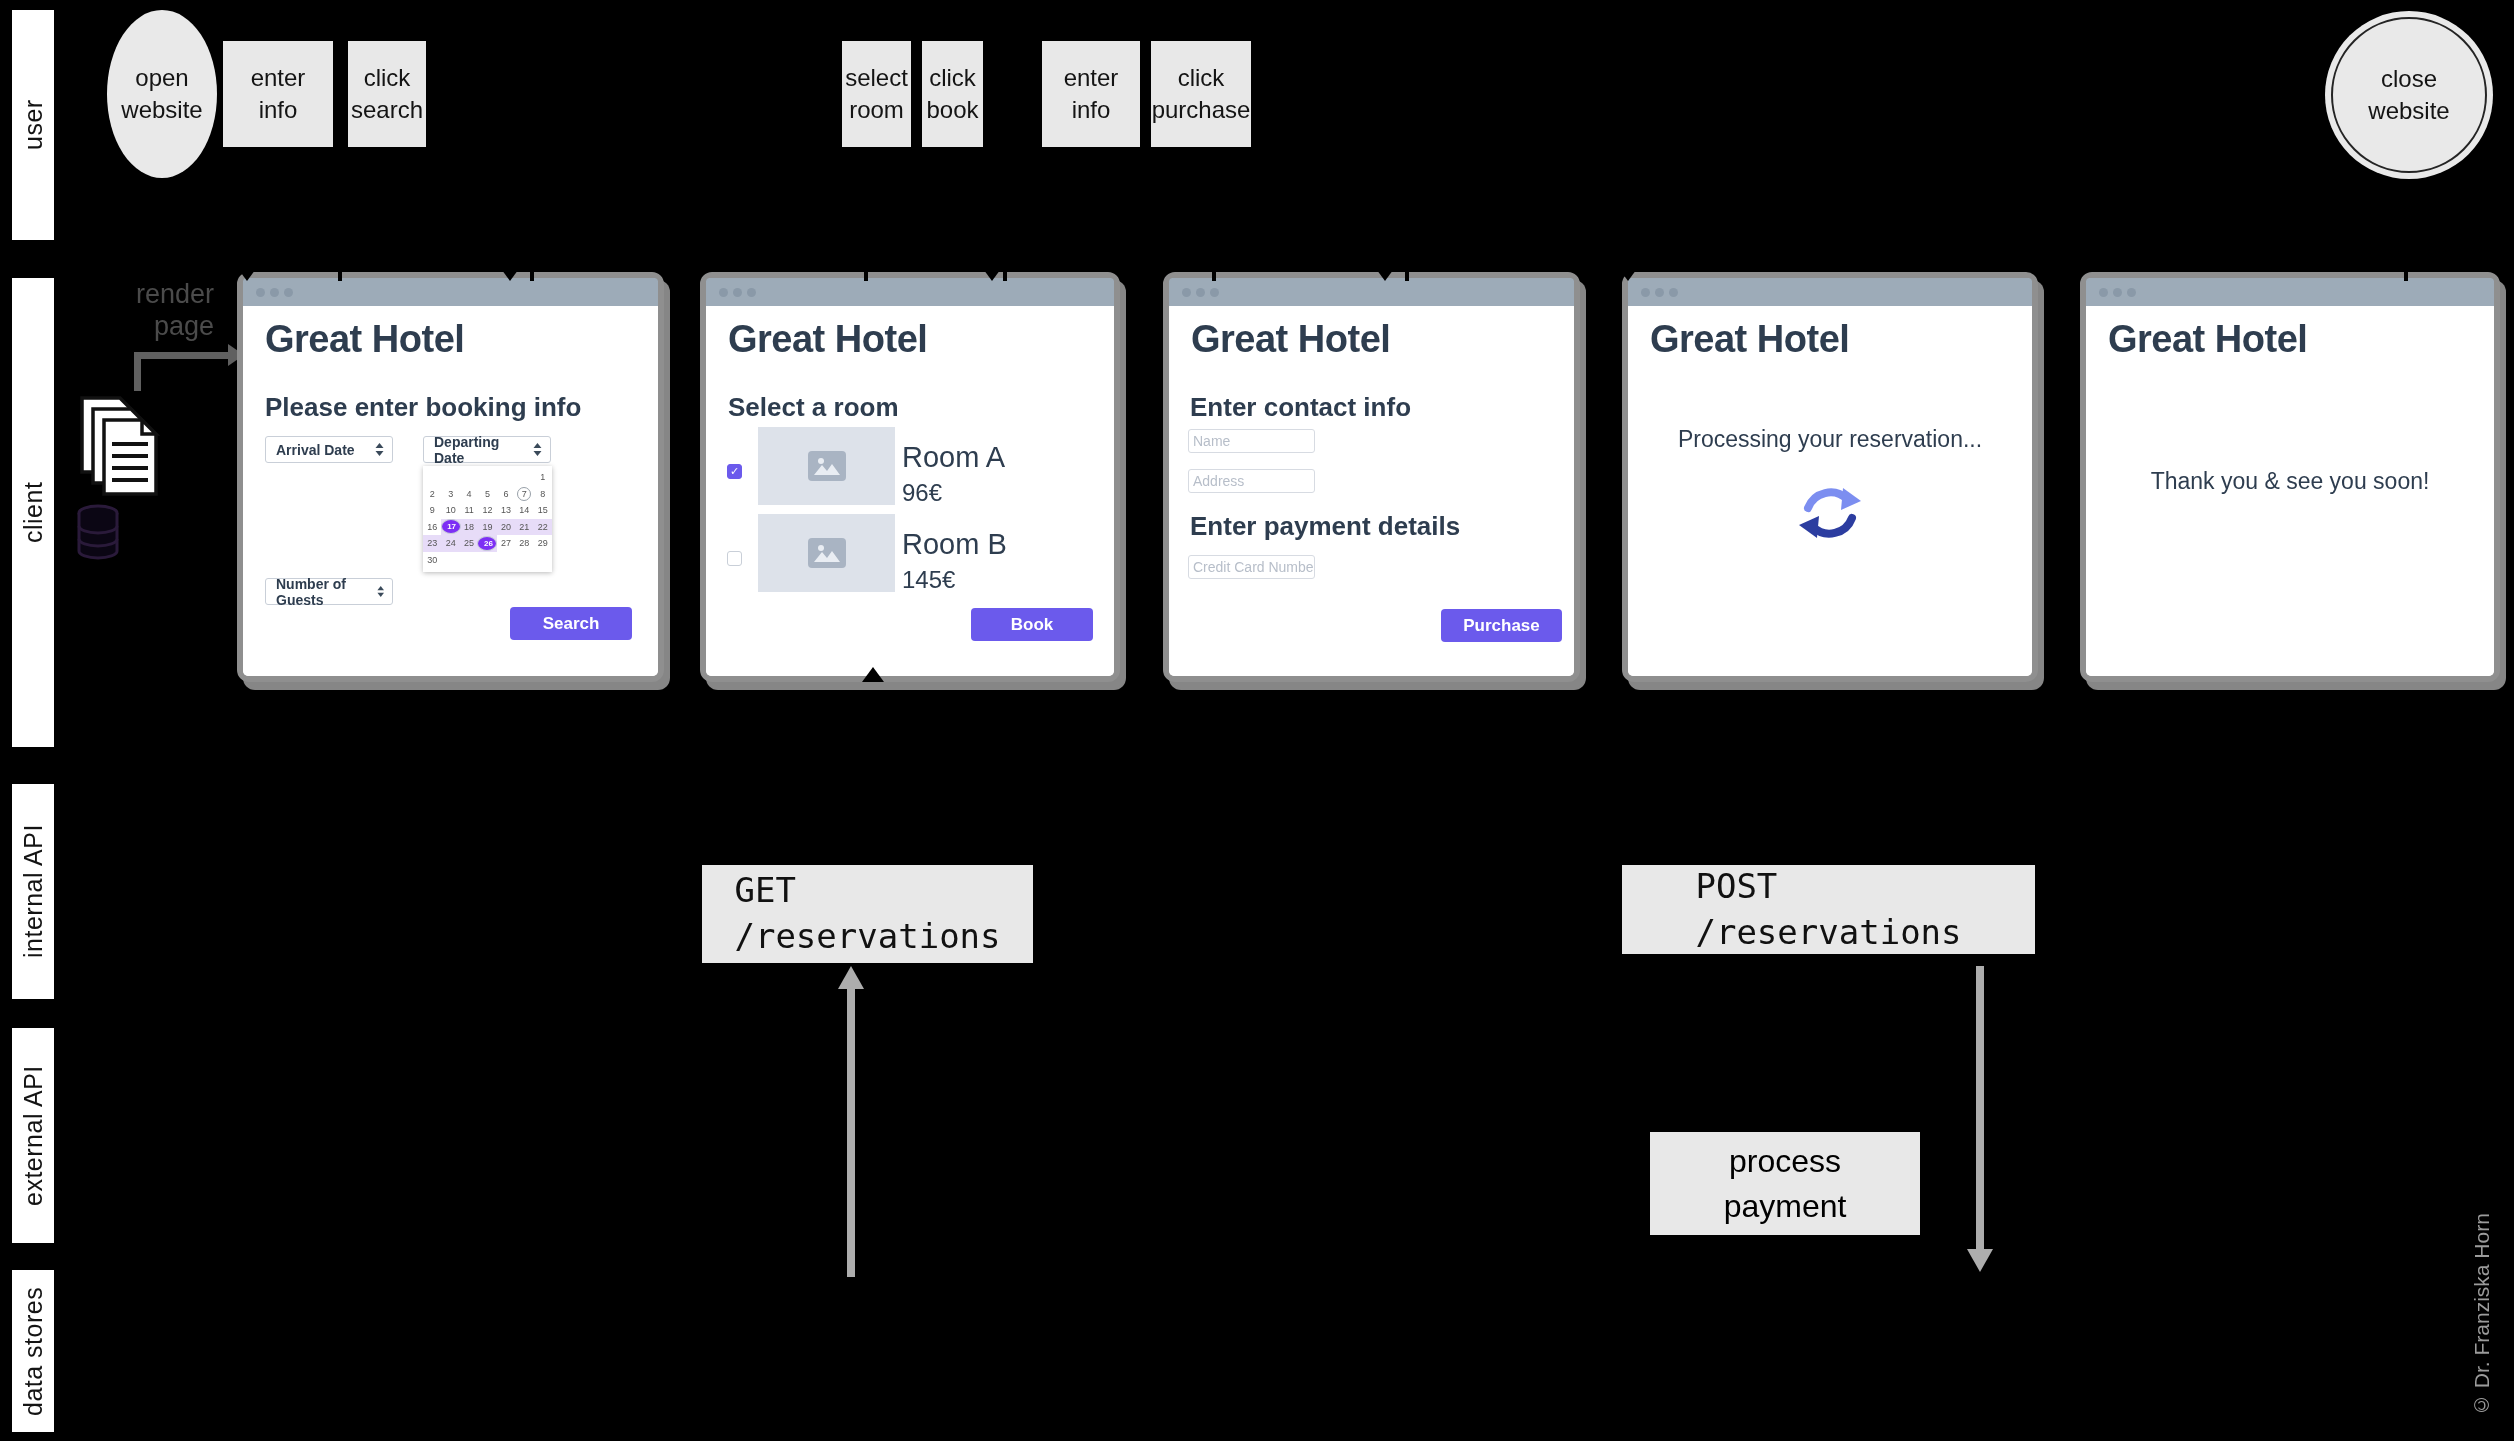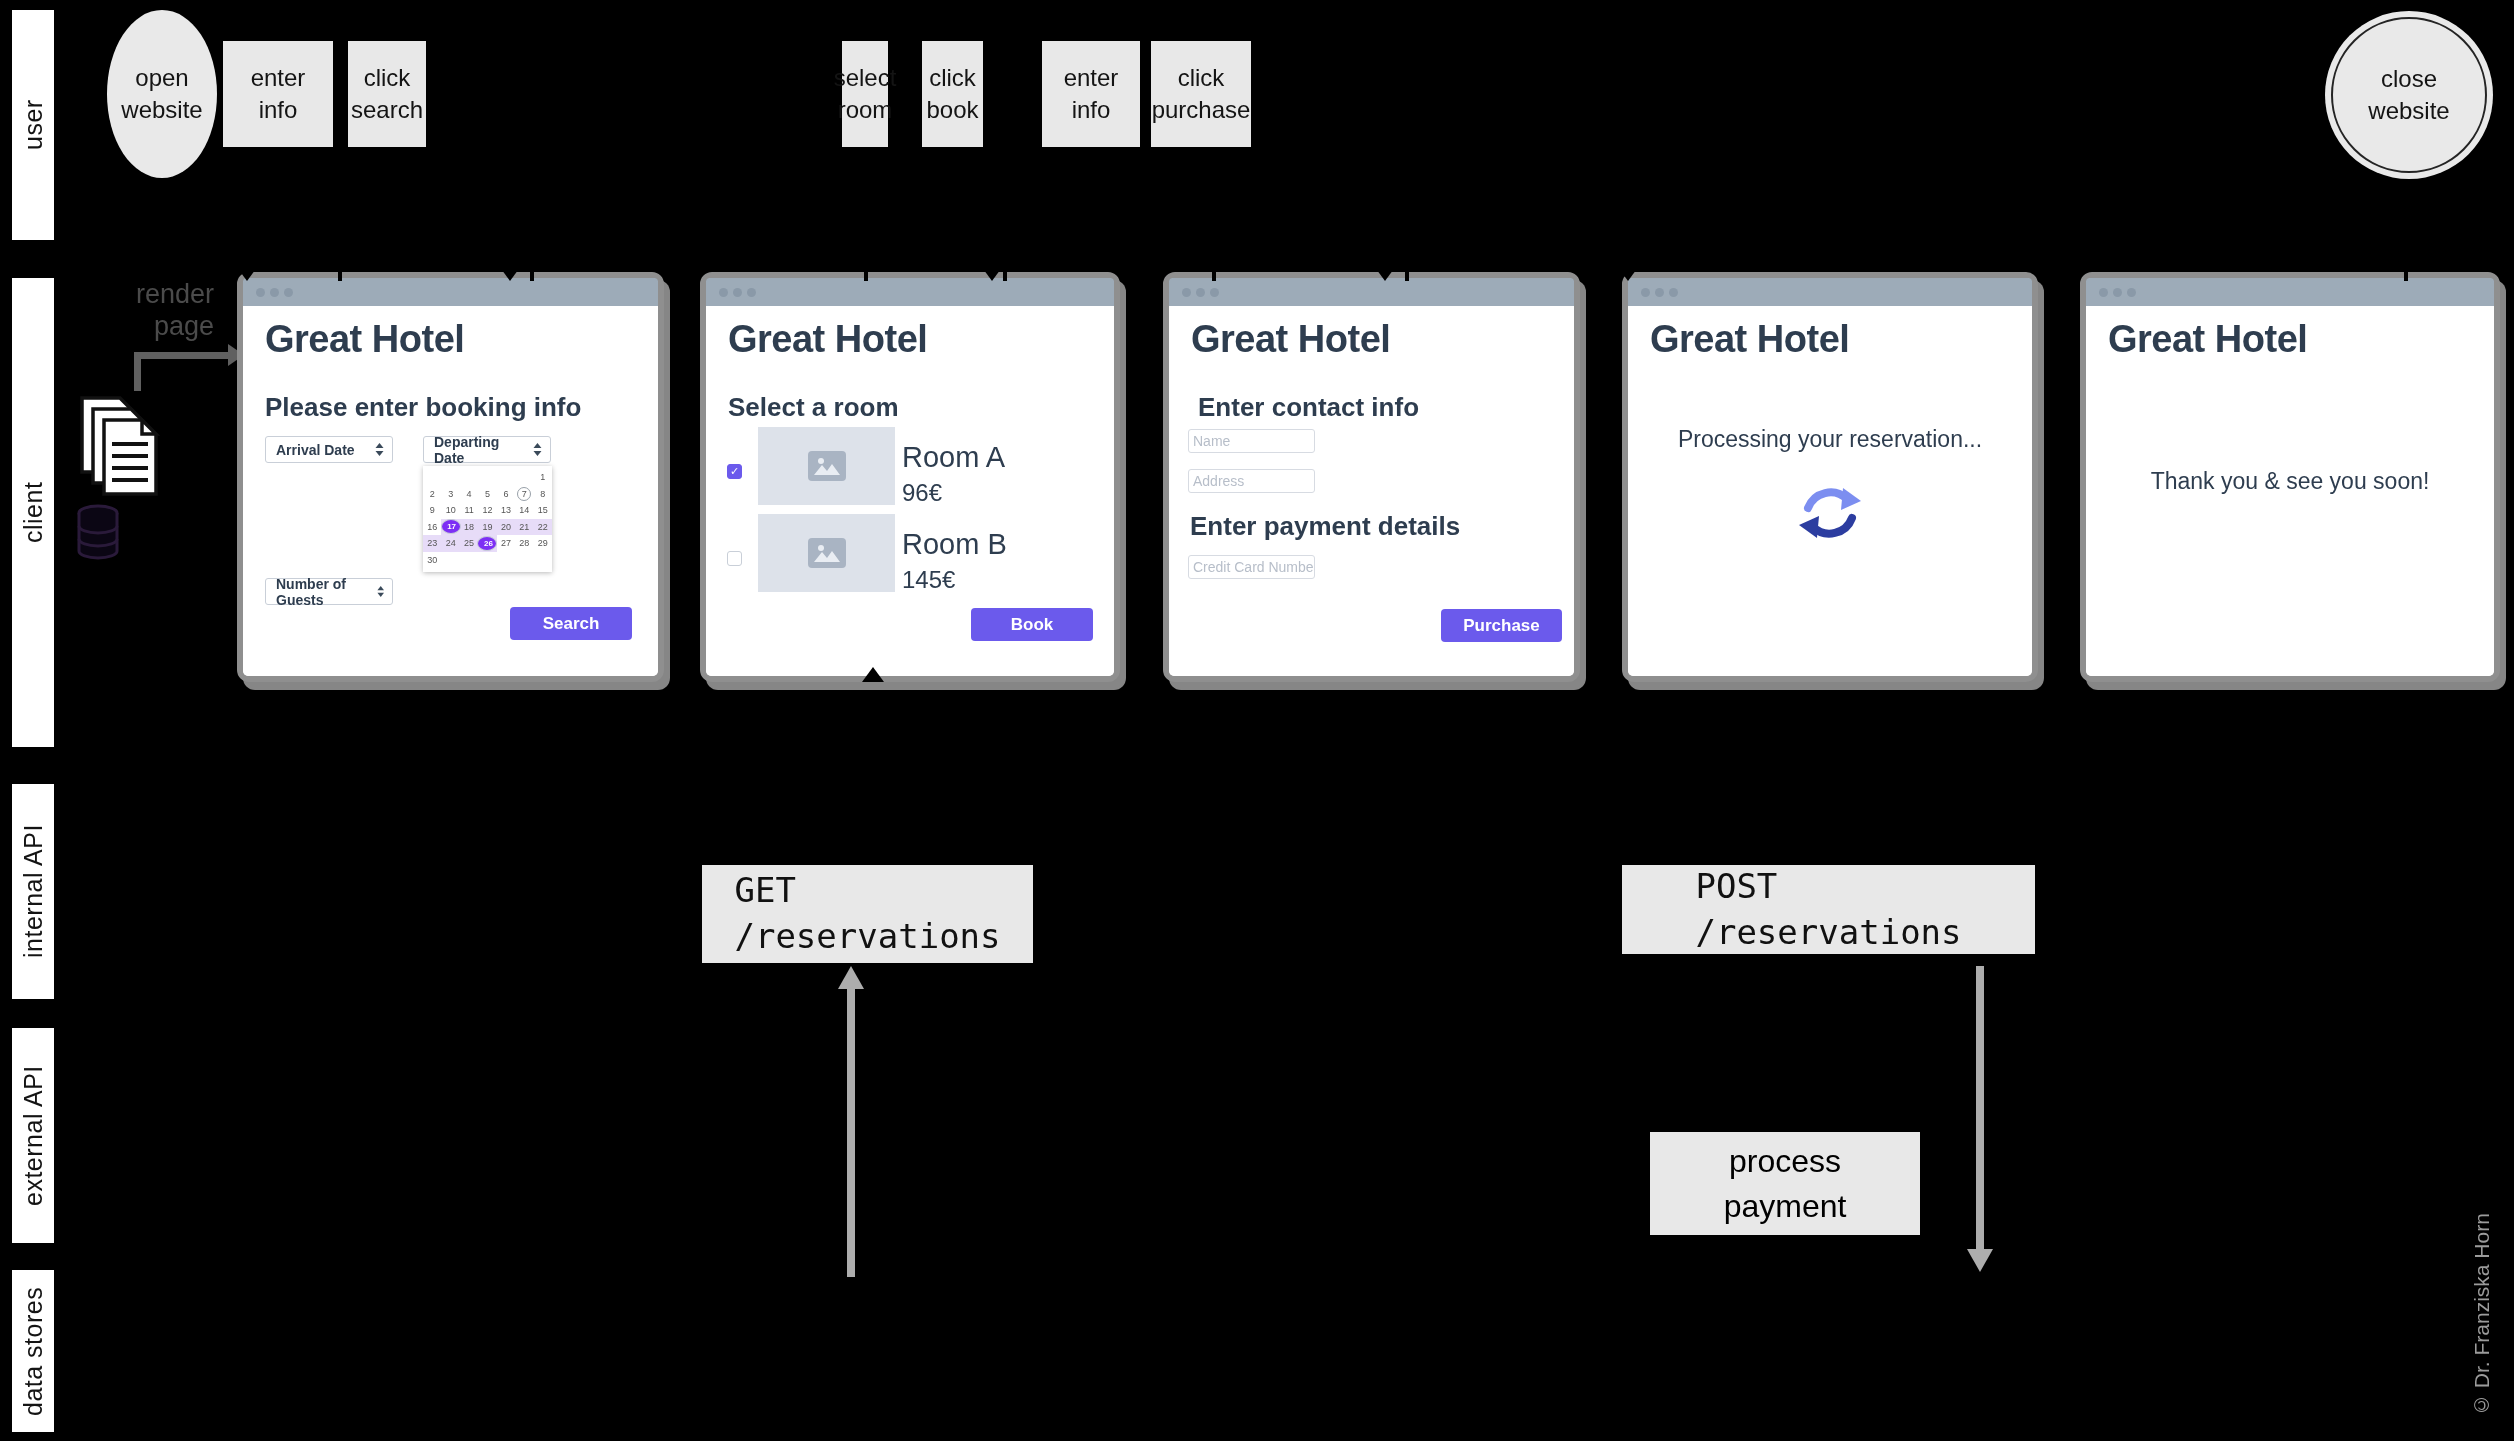--- a/index.html
+++ b/index.html
@@ -112,21 +112,21 @@
   <div class="lane" style="top:784px;height:215px">internal API</div>
   <div class="lane" style="top:1028px;height:215px">external API</div>
   <div class="lane" style="top:1270px;height:162px">data stores</div>
 
   <div class="bubble" style="left:107px;top:10px;width:110px;height:168px">open
 website</div>
   <div class="action" style="left:223px;width:110px">enter
 info</div>
   <div class="action" style="left:348px;width:78px">click
 search</div>
-  <div class="action" style="left:842px;width:46px">select
+  <div class="action" style="left:842px;width:69px">select
 room</div>
   <div class="action" style="left:922px;width:61px">click
 book</div>
   <div class="action" style="left:1042px;width:98px">enter
 info</div>
   <div class="action" style="left:1151px;width:100px">click
 purchase</div>
   <div class="bubble double" style="left:2325px;top:11px;width:168px;height:168px">close
 website</div>
 
@@ -340,21 +340,21 @@
   </div>
 
   <div class="bwin" style="left:1163px;width:417px">
     <div class="titlebar">
       <span class="dot"></span>
         <span class="dot"></span>
         <span class="dot"></span>
     </div>
     <div class="content">
       <div class="bwin-title">Great Hotel</div>
-      <div class="subtitle" style="left:29px;top:86px">Enter contact info</div>
+      <div class="subtitle" style="left:21px;top:86px">Enter contact info</div>
       <input class="tinput" style="left: 19px; top: 123px;" placeholder="Name">
       <input class="tinput" style="left: 19px; top: 163px;" placeholder="Address">
       <div class="subtitle" style="left:21px;top:205px">Enter payment details</div>
       <input class="tinput" style="left: 19px; top: 249px;" placeholder="Credit Card Number">
       <button class="pbtn" style="left:272px;top:303px;width:121px;height:33px">Purchase</button>
     </div>
   </div>
 
   <div class="bwin" style="left:1622px;width:416px">
     <div class="titlebar">

